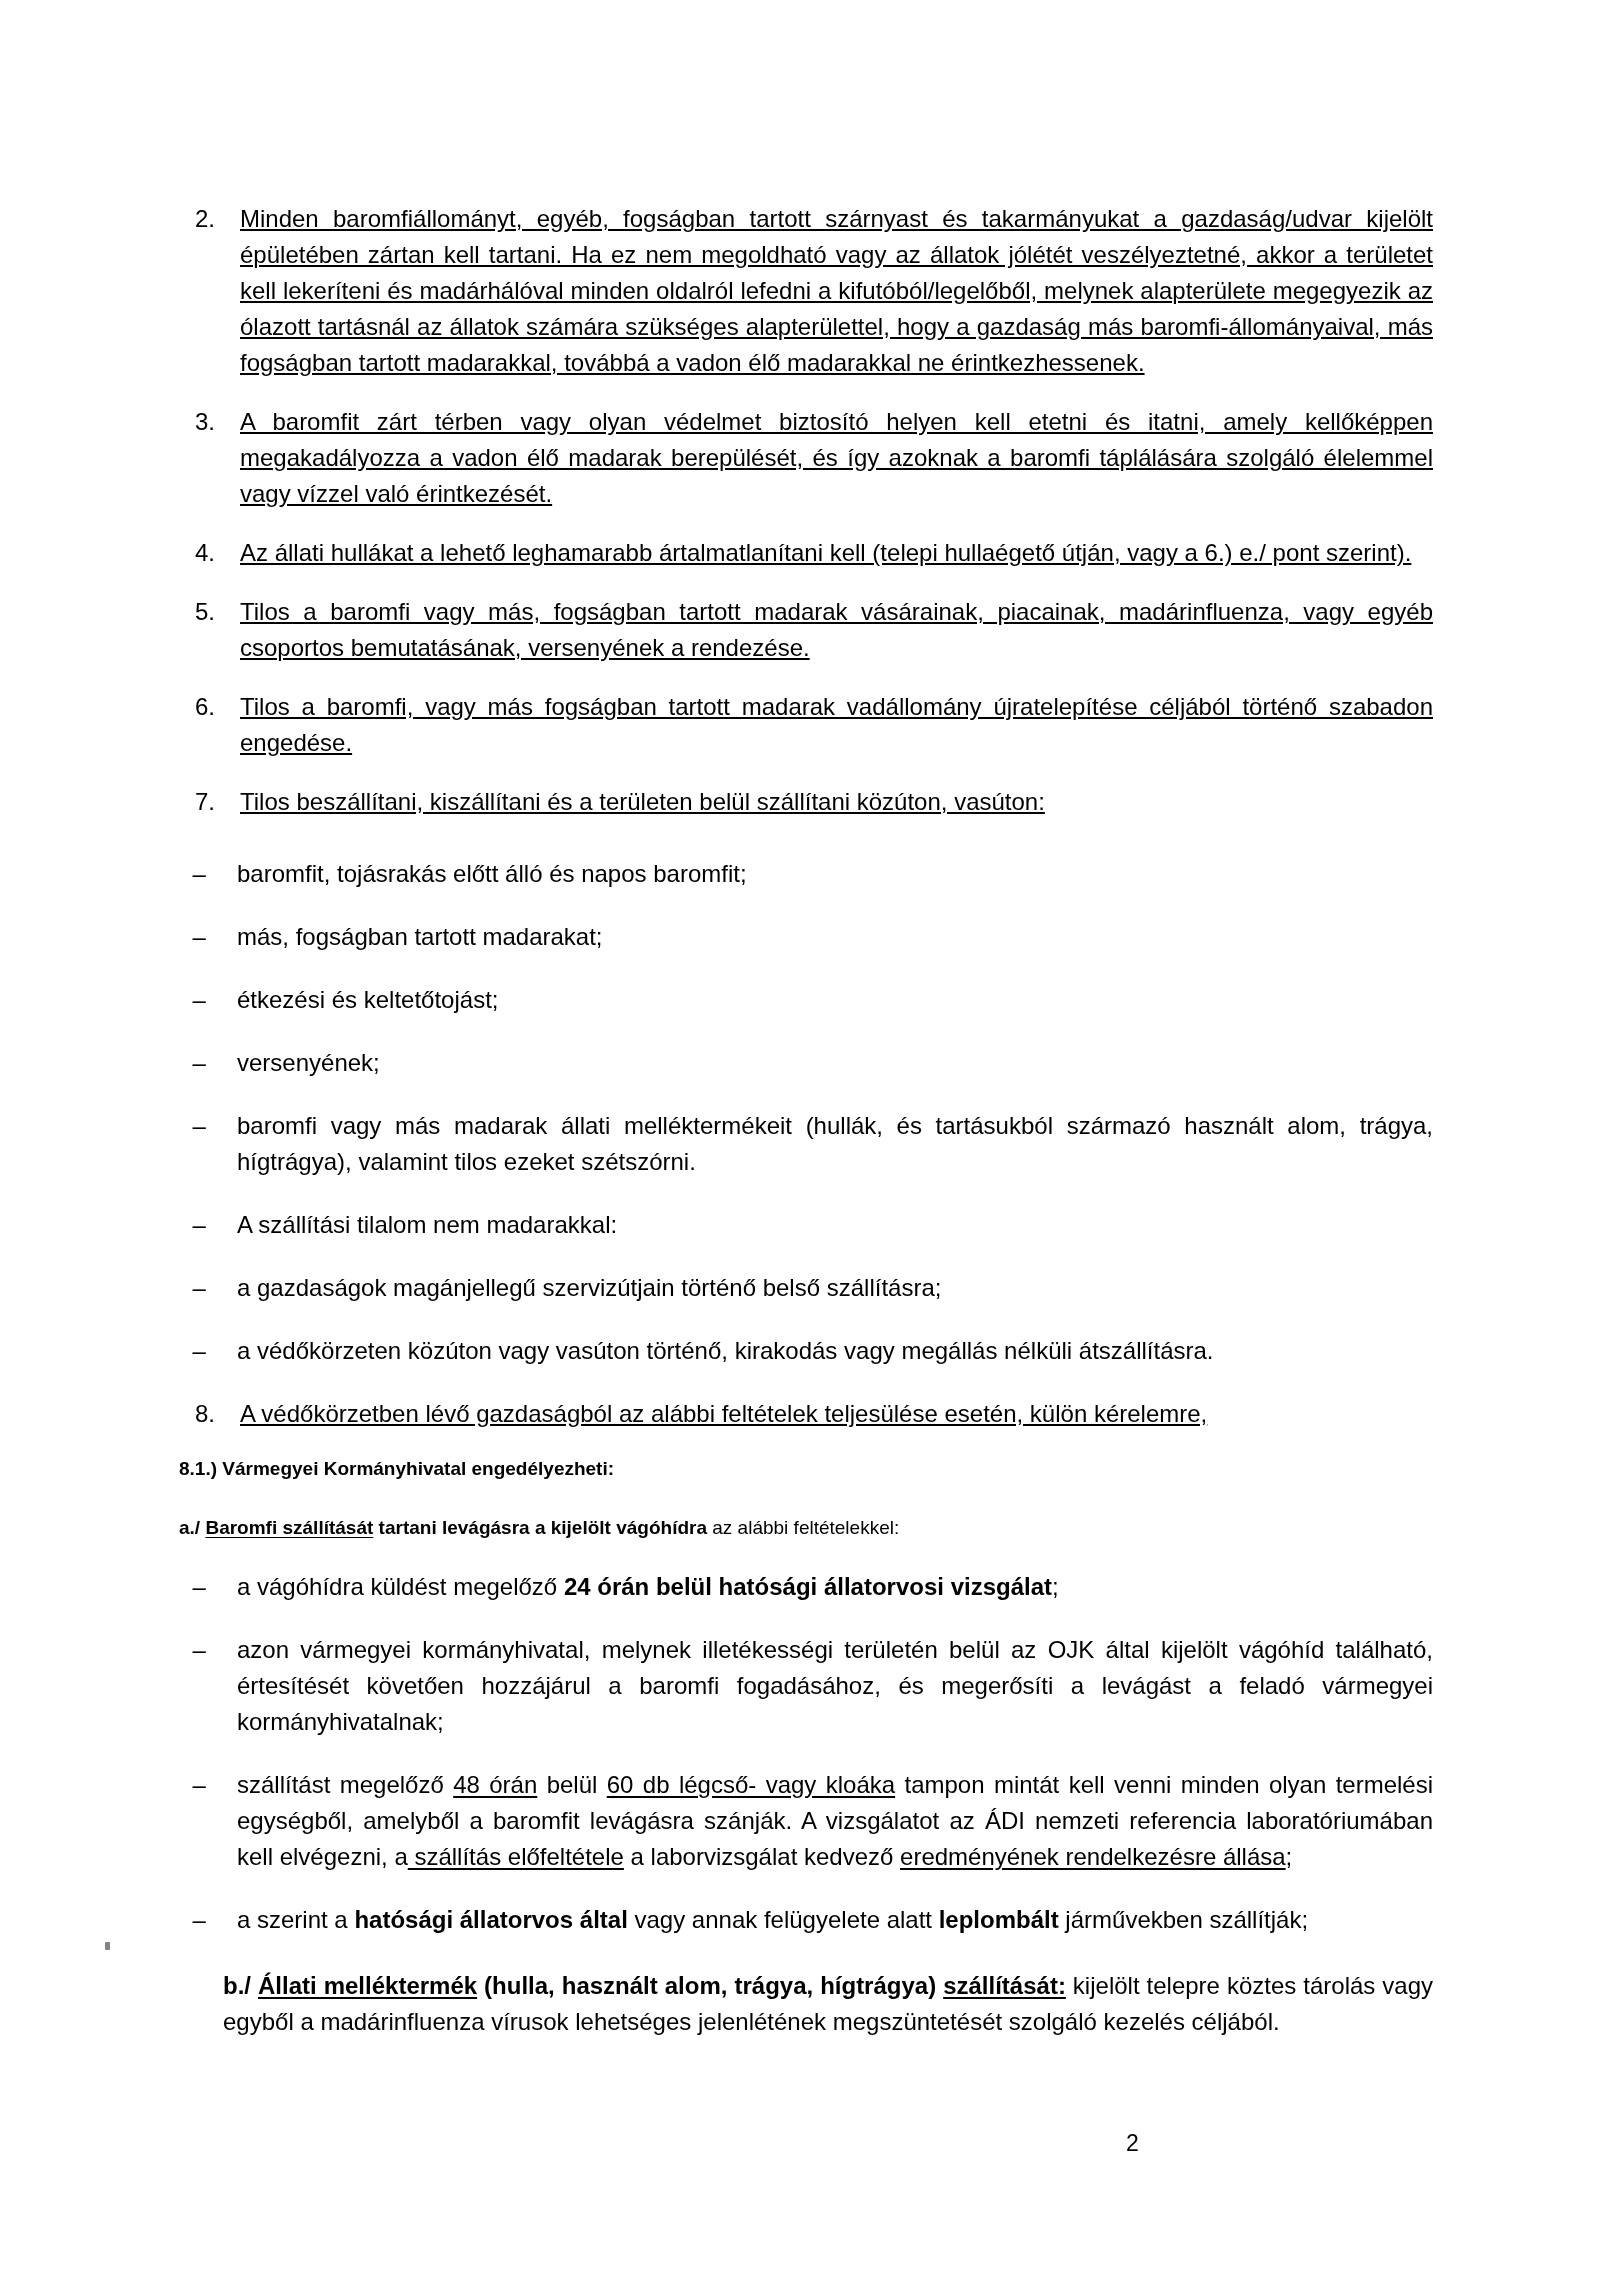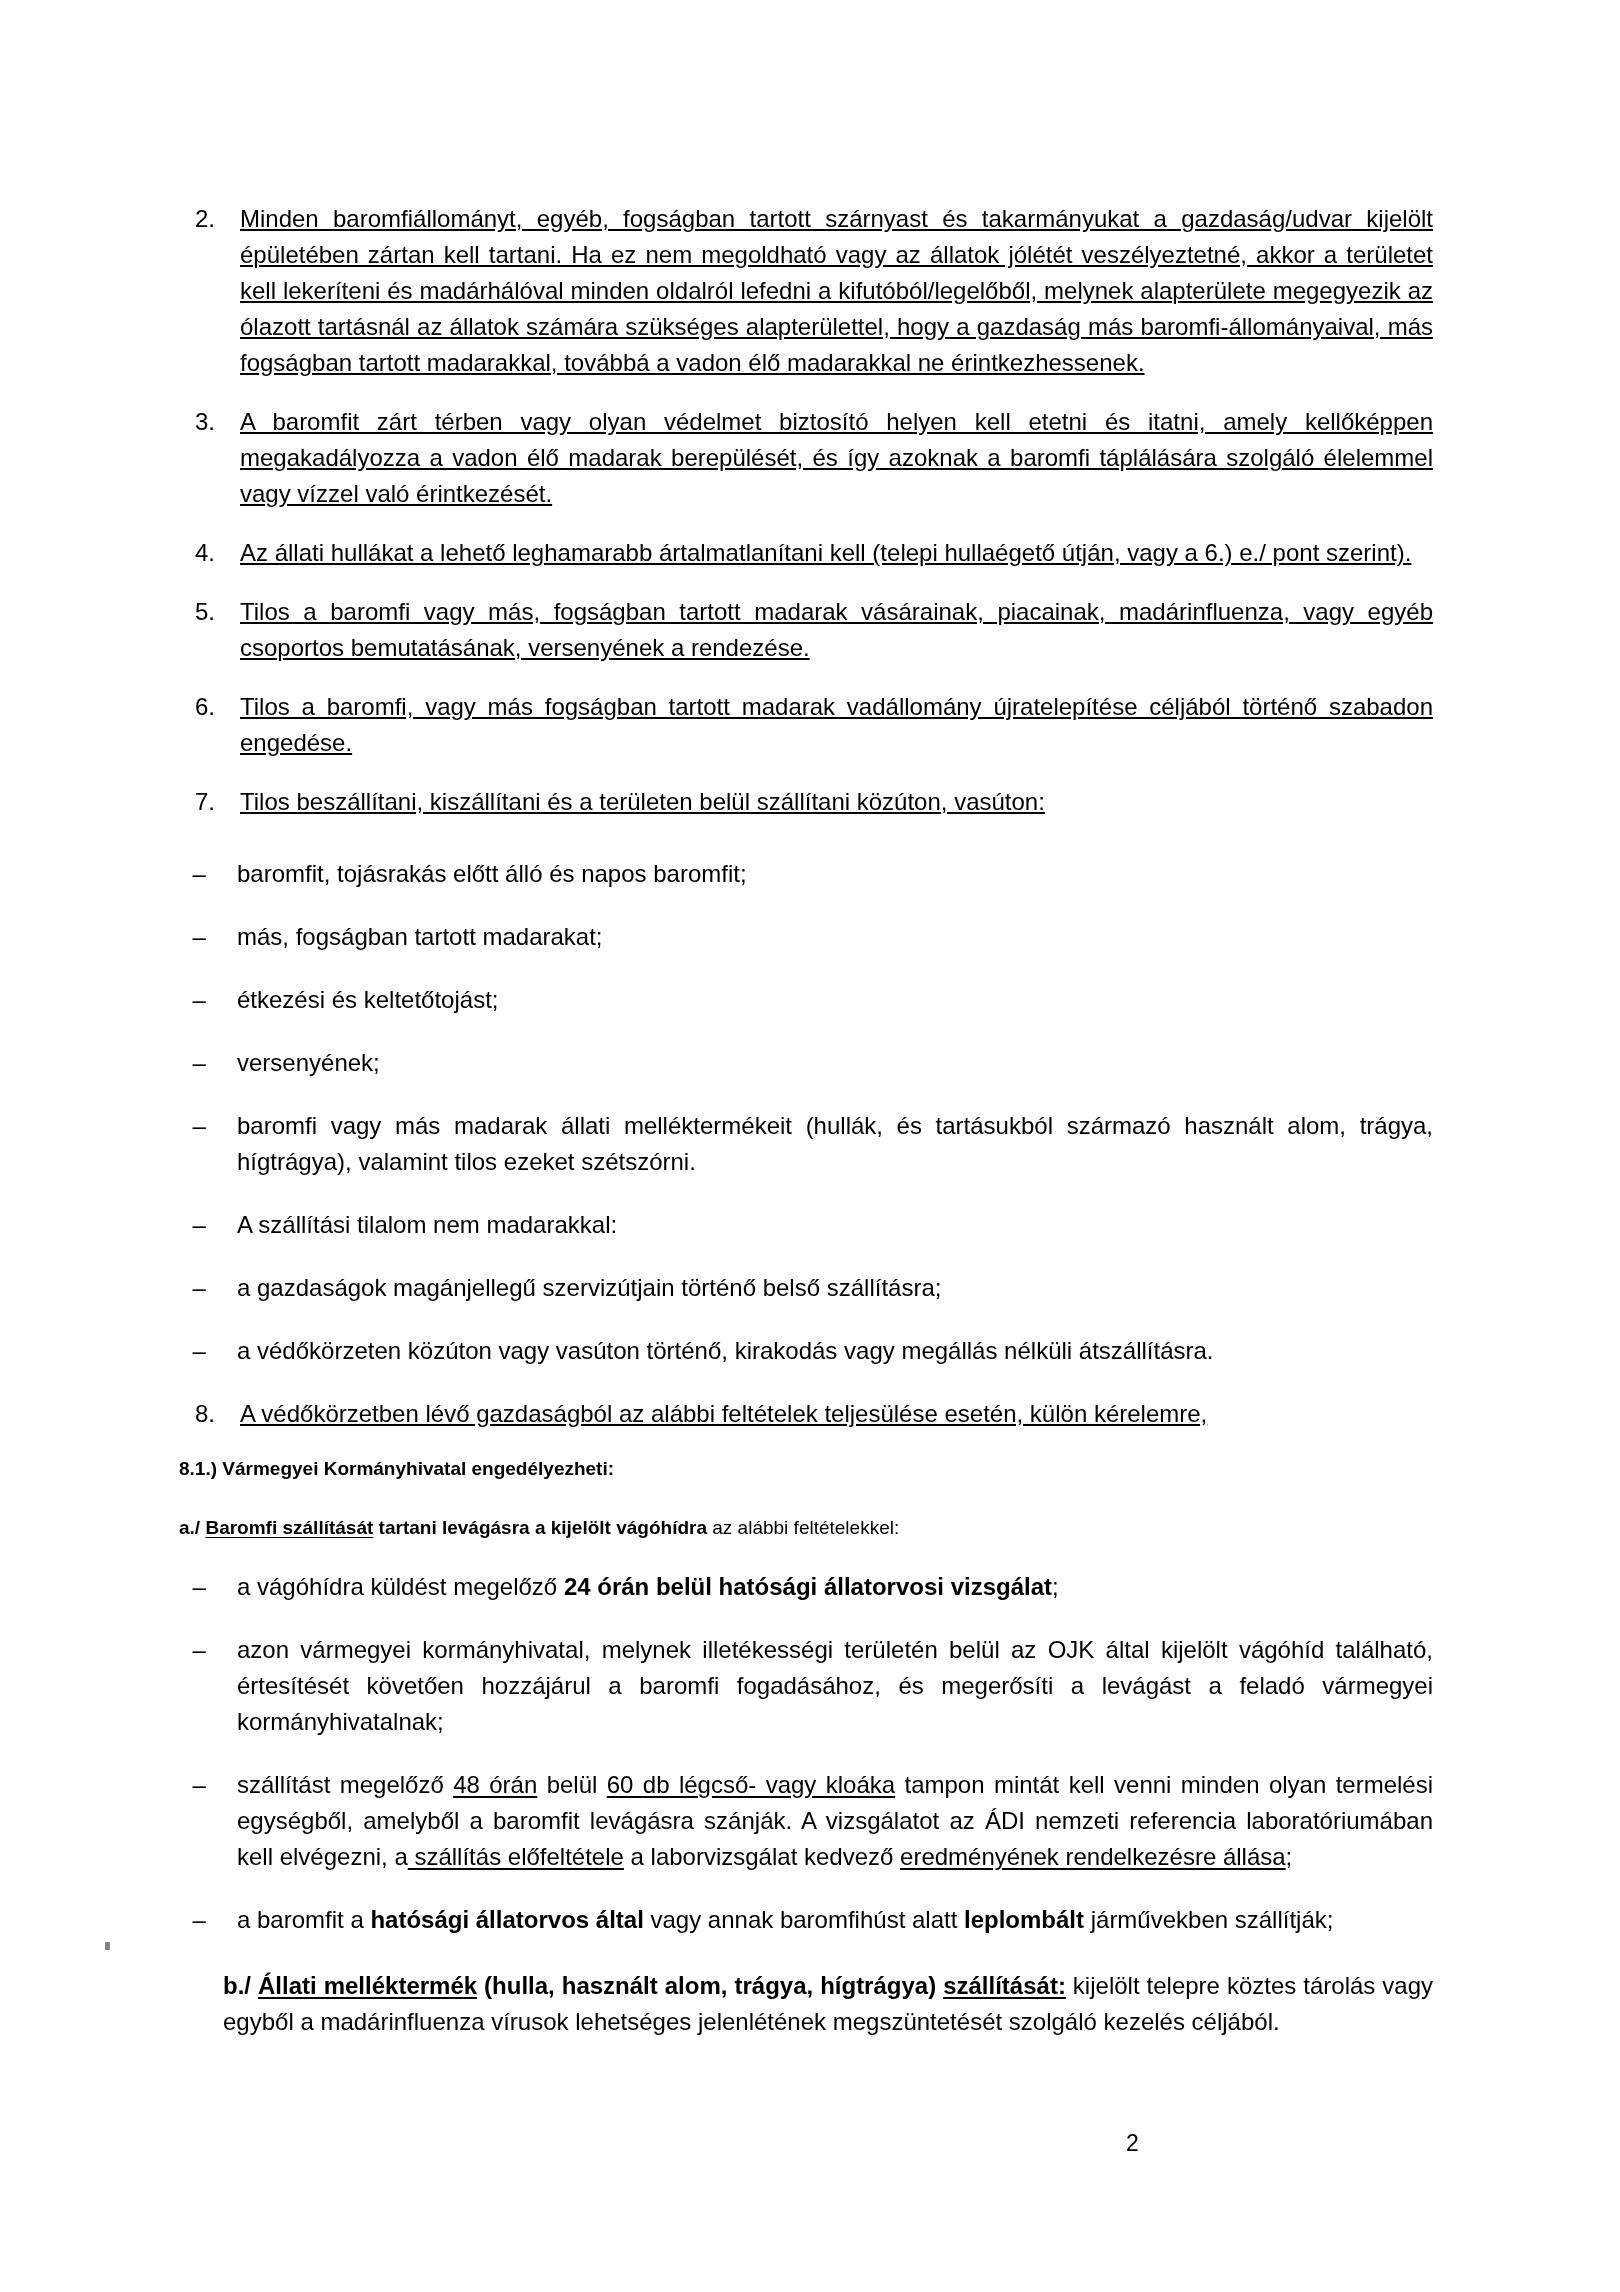--- a/index.html
+++ b/index.html
@@ -206,21 +206,21 @@
       <span>azon vármegyei kormányhivatal, melynek illetékességi területén belül az OJK által kijelölt vágóhíd található, értesítését követően hozzájárul a baromfi fogadásához, és megerősíti a levágást a feladó vármegyei kormányhivatalnak;</span>
     </div>
 
     <div class="dash-item">
       <span class="marker">–</span>
       <span>szállítást megelőző </span><u>48 órán</u><span> belül </span><u>60 db légcső- vagy kloáka</u><span> tampon mintát kell venni minden olyan termelési egységből, amelyből a baromfit levágásra szánják. A vizsgálatot az ÁDI nemzeti referencia laboratóriumában kell elvégezni, a</span><u> szállítás előfeltétele</u><span> a laborvizsgálat kedvező </span><u>eredményének rendelkezésre állása</u><span>;</span>
     </div>
 
     <div class="dash-item">
       <span class="marker">–</span>
-      <span>a baromfit a </span><b>hatósági állatorvos által</b><span> vagy annak baromfihúst alatt </span><b>leplombált</b><span> járművekben szállítják;</span>
+      <span>a szerint a </span><b>hatósági állatorvos által</b><span> vagy annak felügyelete alatt </span><b>leplombált</b><span> járművekben szállítják;</span>
     </div>
 
     <div class="sub-block">
       <b>b./ </b><b><u>Állati melléktermék</u></b><b> (hulla, használt alom, trágya, hígtrágya) </b><b><u>szállítását:</u></b><span> kijelölt telepre köztes tárolás vagy egyből a madárinfluenza vírusok lehetséges jelenlétének megszüntetését szolgáló kezelés céljából.</span>
     </div>
 
   </div>
 
   <div class="speck"></div>
 

